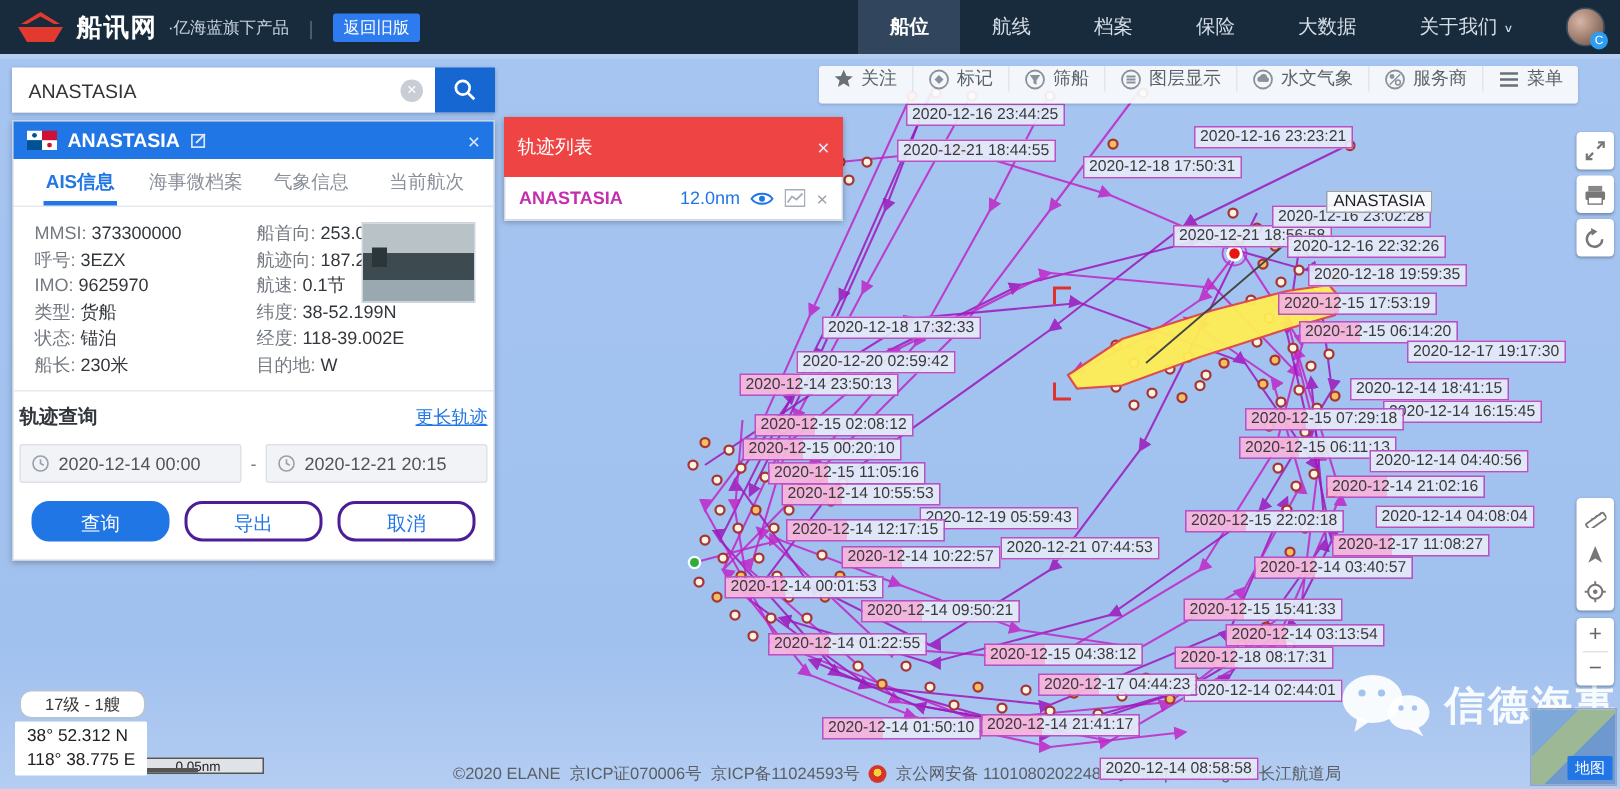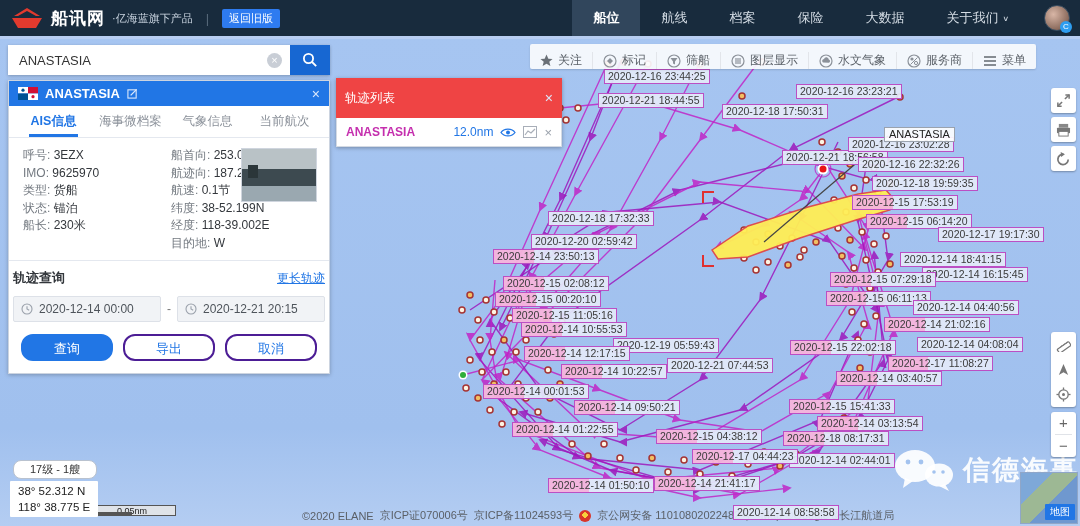--- a/index.html
+++ b/index.html
@@ -82,21 +82,21 @@
   
   .tracklist { position:absolute; left:336px; top:78px; width:226px; z-index:39; box-shadow:0 1px 4px rgba(0,0,0,.3); }
   .tl-header { height:40px; background:#ef4444; color:#fff; display:flex; align-items:center; padding:0 9px; font-size:12.5px; }
   .tl-close { margin-left:auto; color:#dce8fb; font-size:14px; cursor:pointer; }
   .tl-row { height:29px; background:#fff; display:flex; align-items:center; padding:0 9px; gap:7px; border:1px solid #d4dae3; border-top:none; }
   .tl-name { color:#c52fae; font-size:12px; font-weight:bold; flex:1; }
   .tl-dist { color:#2176e5; font-size:12px; }
   .tl-x { color:#9aa1ab; font-size:13px; cursor:pointer; }
 
   
-  .map-toolbar { position:absolute; right:44px; top:44px; height:25px; display:flex; align-items:flex-end; z-index:30;
+  .map-toolbar { position:absolute; right:28px; top:44px; height:25px; display:flex; align-items:flex-start; z-index:30;
                  background:rgba(250,251,253,.92); border-radius:2px; box-shadow:0 1px 2px rgba(0,0,0,.15); }
   .mt-item { display:flex; align-items:center; gap:5px; padding:0 10px; font-size:12px; color:#5c6269; cursor:pointer;
              border-left:1px solid #e2e5ea; height:17px; }
   .mt-item:first-child { border-left:none; }
 
   
   .tool-btn { position:absolute; right:4px; width:25px; height:25px; background:#fff; border-radius:3px;
               box-shadow:0 1px 2px rgba(0,0,0,.3); display:flex; align-items:center; justify-content:center;
               cursor:pointer; z-index:30; }
   .tool-stack { position:absolute; right:4px; width:25px; background:#fff; border-radius:3px; z-index:30;
@@ -392,20 +392,21 @@
     </div>
     <div class="tabs" id="ship-tabs">
         <div class="tab active">AIS信息</div>
         <div class="tab">海事微档案</div>
         <div class="tab">气象信息</div>
         <div class="tab">当前航次</div>
       </div>
     <div class="info-wrap">
       <div class="info-cols">
         <div class="info-col left" id="info-left">
+            <div class="info-row"><span class="lbl">MMSI: </span><span class="val">373300000</span></div>
             <div class="info-row"><span class="lbl">呼号: </span><span class="val">3EZX</span></div>
             <div class="info-row"><span class="lbl">IMO: </span><span class="val">9625970</span></div>
             <div class="info-row"><span class="lbl">类型: </span><span class="val">货船</span></div>
             <div class="info-row"><span class="lbl">状态: </span><span class="val">锚泊</span></div>
             <div class="info-row"><span class="lbl">船长: </span><span class="val">230米</span></div>
           </div>
         <div class="info-col" id="info-right">
             <div class="info-row"><span class="lbl">船首向: </span><span class="val">253.0度</span></div>
             <div class="info-row"><span class="lbl">航迹向: </span><span class="val">187.2度</span></div>
             <div class="info-row"><span class="lbl">航速: </span><span class="val">0.1节</span></div>

